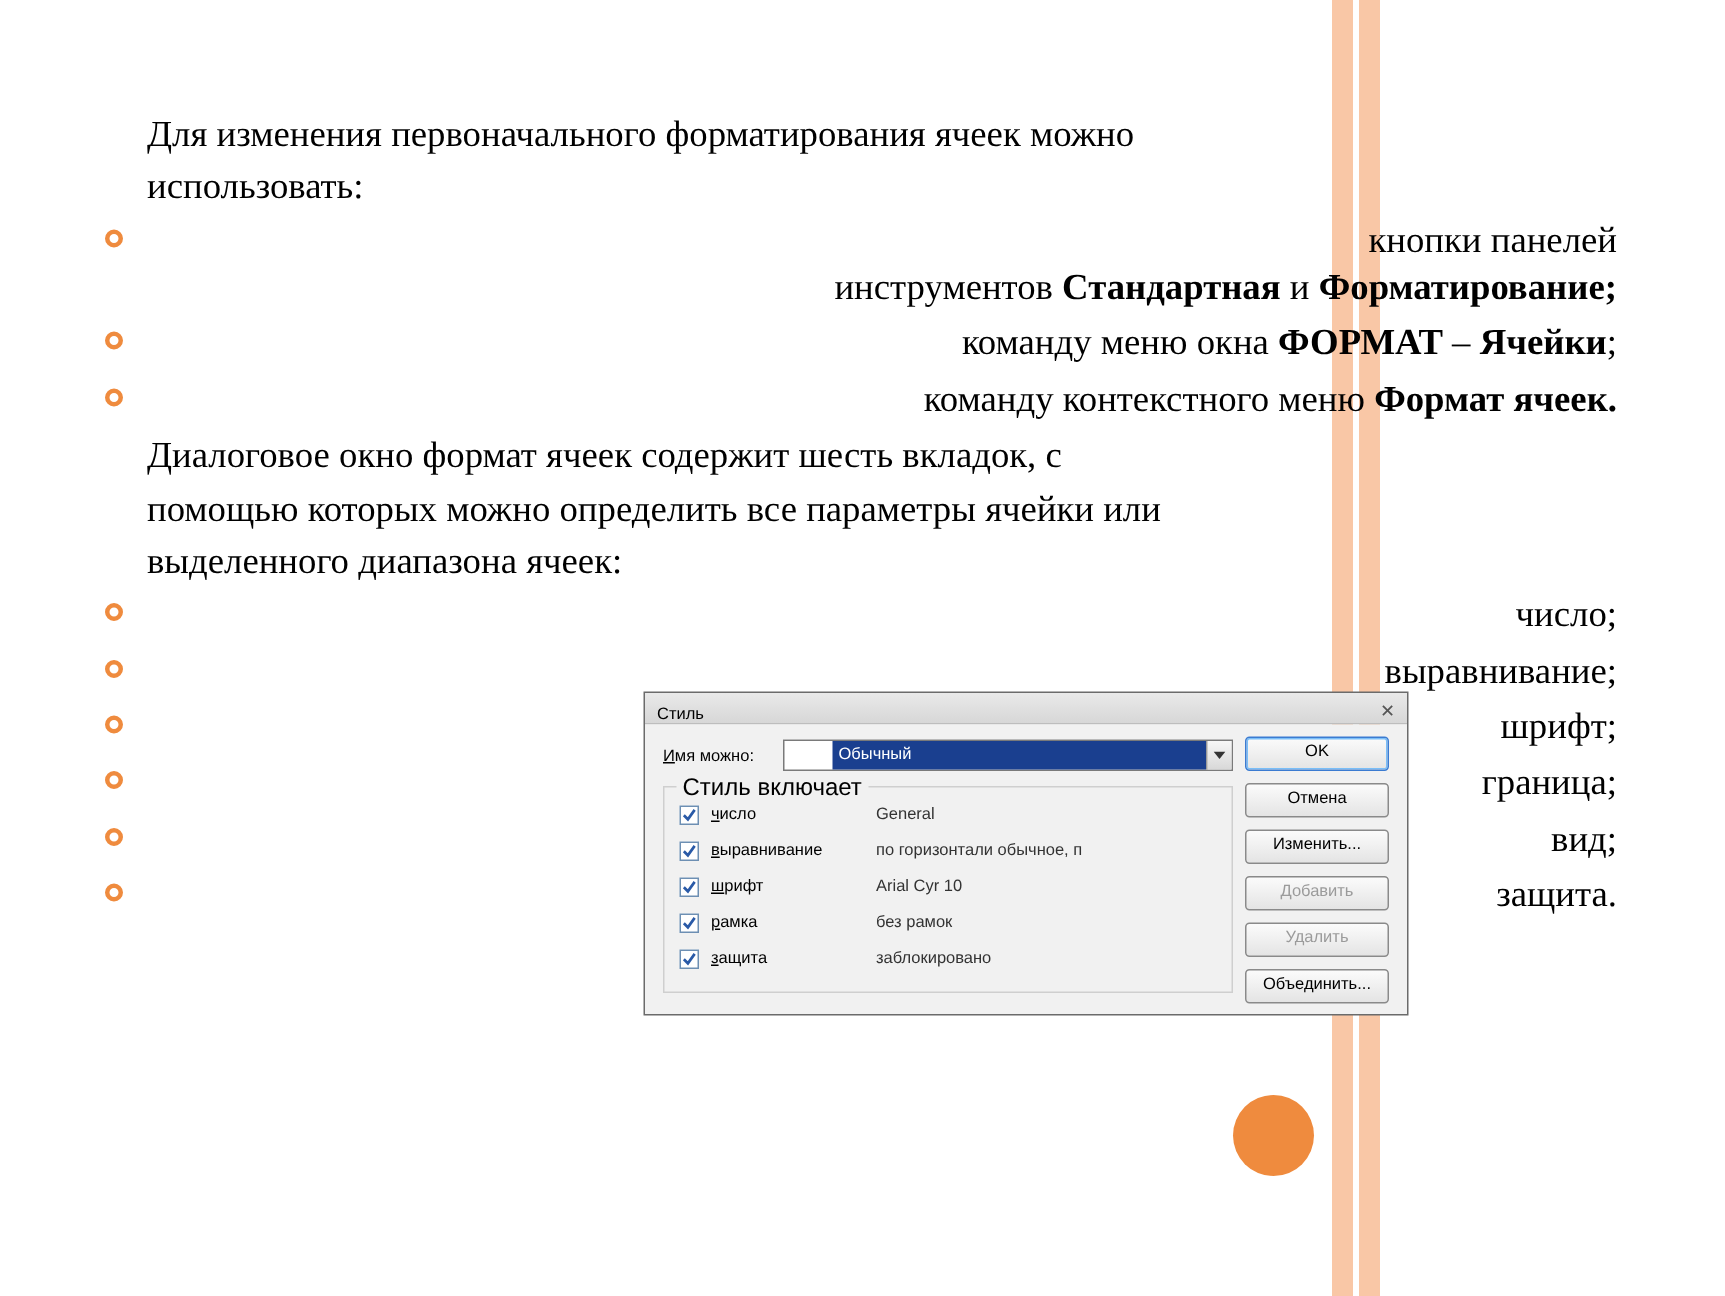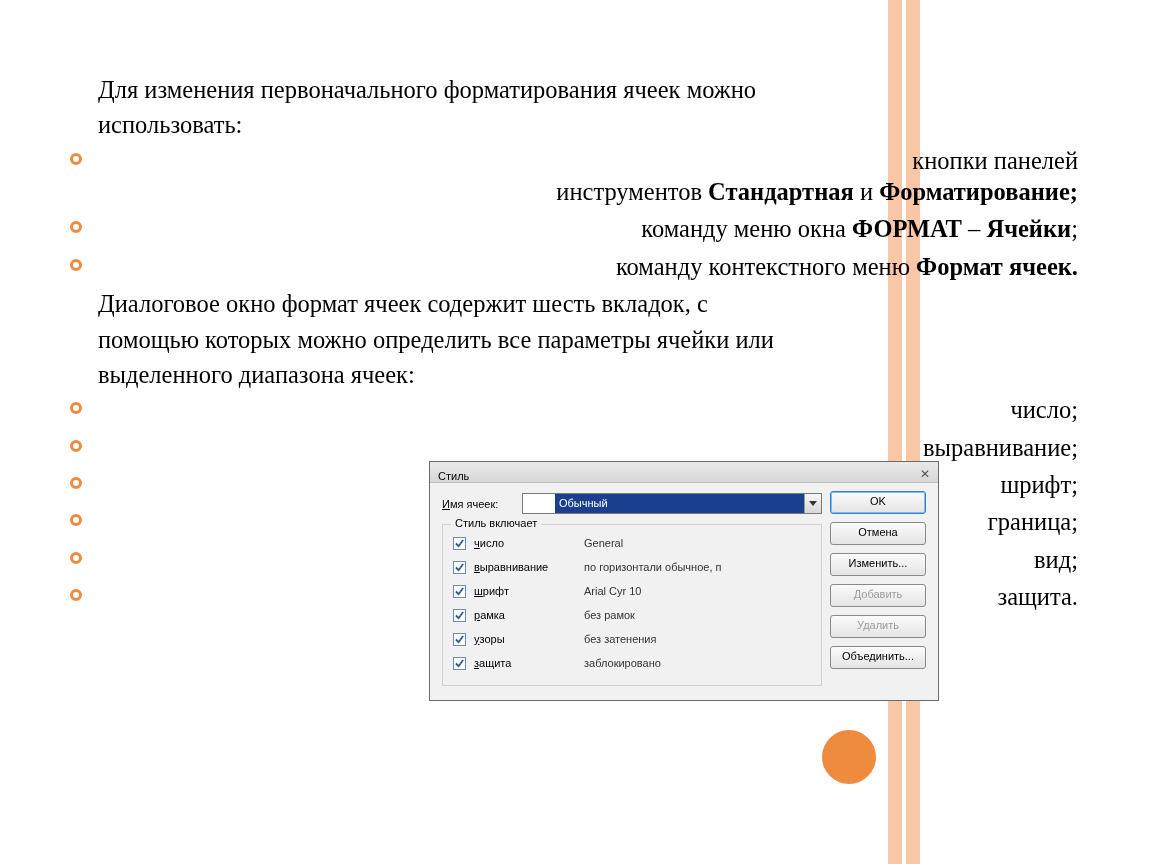--- a/index.html
+++ b/index.html
@@ -149,21 +149,21 @@
     padding: 6px 10px 10px 10px;
     position: relative;
     background: #f1f1f1;
   }
   .groupbox .legend {
     position: absolute;
     top: -8px;
     left: 8px;
     background: #f1f1f1;
     padding: 0 4px;
-    font-size: 11px;
+    font-size: 16px;
   }
   .gb-row {
     display: flex;
     align-items: center;
     height: 24px;
     gap: 8px;
   }
   .chk {
     width: 13px; height: 13px;
     border: 1px solid #6d8fb3;
@@ -247,21 +247,21 @@
   </div>
 
   <div class="dialog">
     <div class="titlebar">
       <span>Стиль</span>
       <span class="close">✕</span>
     </div>
     <div class="dlg-body" style="position:relative;">
       <div class="dlg-left">
         <div class="dlg-row1">
-          <span class="lbl underline-first">Имя ячеек:</span>
+          <span class="lbl underline-first">Имя можно:</span>
           <div class="combo">
             <div class="sel">Обычный</div>
             <div class="arrow">
               <svg viewBox="0 0 8 5">
                   <polygon points="0,0 8,0 4,5" fill="#333"></polygon>
                 </svg>
             </div>
           </div>
         </div>
 
@@ -296,29 +296,20 @@
             <span class="cval">Arial Cyr 10</span>
           </div>
           <div class="gb-row">
             <span class="chk">
                 <svg viewBox="0 0 10 10">
                   <polyline points="1,5 4,8 9,1" fill="none" stroke="#2a5aa7" stroke-width="2"></polyline>
                 </svg>
               </span>
             <span class="clabel underline-first">рамка</span>
             <span class="cval">без рамок</span>
-          </div>
-          <div class="gb-row">
-            <span class="chk">
-                <svg viewBox="0 0 10 10">
-                  <polyline points="1,5 4,8 9,1" fill="none" stroke="#2a5aa7" stroke-width="2"></polyline>
-                </svg>
-              </span>
-            <span class="clabel underline-first">узоры</span>
-            <span class="cval">без затенения</span>
           </div>
           <div class="gb-row">
             <span class="chk">
                 <svg viewBox="0 0 10 10">
                   <polyline points="1,5 4,8 9,1" fill="none" stroke="#2a5aa7" stroke-width="2"></polyline>
                 </svg>
               </span>
             <span class="clabel underline-first">защита</span>
             <span class="cval">заблокировано</span>
           </div>

